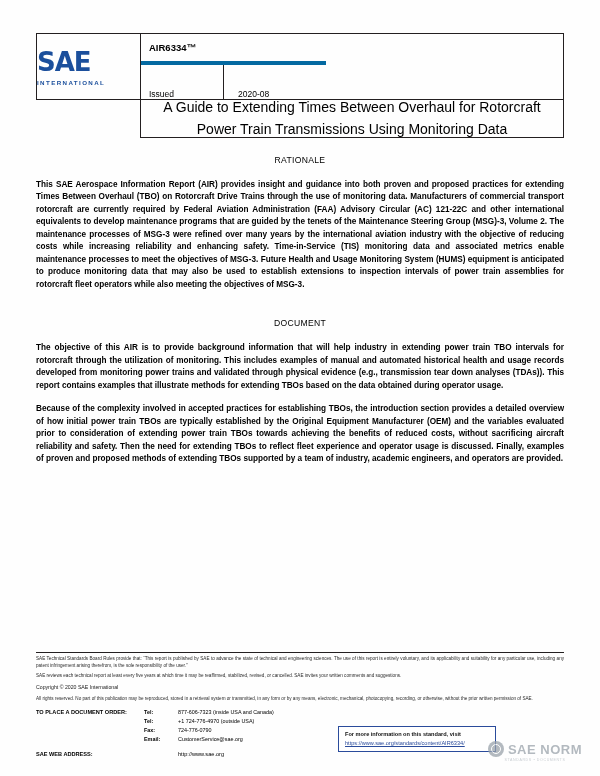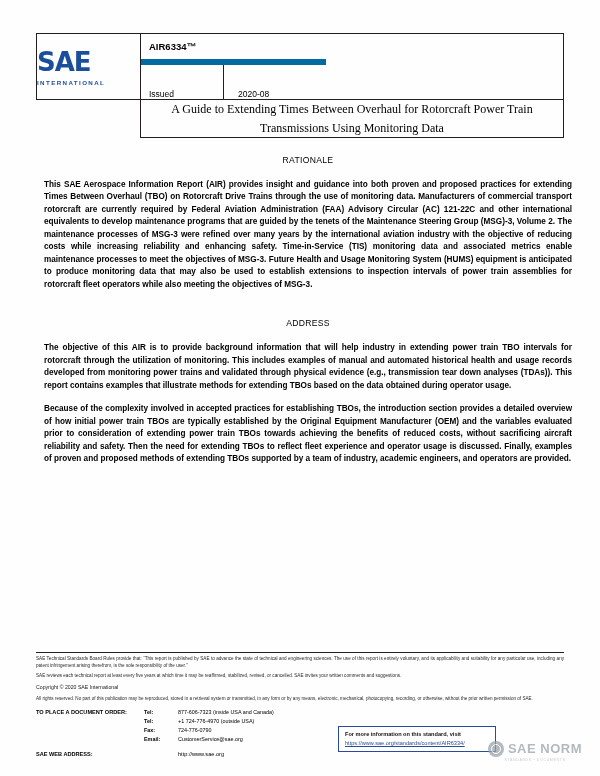--- a/index.html
+++ b/index.html
@@ -73,21 +73,21 @@
     line-height: 1.45;
   }
   .meta-cell {
     width: 185px;
     box-sizing: border-box;
     display: flex;
     flex-direction: column;
   }
   .meta-top {
     height: 31px;
-    border-bottom: 6px solid #0369a1;
+    border-bottom: 4px solid #0369a1;
     box-sizing: border-box;
     display: flex;
     align-items: center;
     padding-left: 8px;
     font-size: 9.5px;
     font-weight: bold;
   }
   .meta-bottom {
     flex: 1;
     display: flex;
@@ -119,31 +119,30 @@
     height: 38px;
     border: 1px solid #231f20;
     border-top: none;
     box-sizing: border-box;
     display: flex;
     align-items: center;
     justify-content: center;
     text-align: center;
   }
   .subtitle-box span {
-    font-size: 12px;
+    font-size: 14px;
     line-height: 1.55;
     display: block;
     padding: 0 10px;
-    font-family: Liberation Serif, serif;
   }
 
   
   .body {
     position: absolute;
-    left: 44px;
+    left: 36px;
     top: 155px;
     width: 528px;
   }
   .sec-head {
     text-align: center;
     font-size: 8.6px;
     font-weight: normal;
     margin: 0 0 14px 0;
     letter-spacing: 0.3px;
   }
@@ -234,20 +233,21 @@
     right: 18px;
     bottom: 14px;
     display: flex;
     flex-direction: column;
     align-items: center;
     opacity: 0.75;
     pointer-events: none;
   }
   .wm-row {
     display: flex;
+    align-items: center;
   }
   .wm-circle {
     width: 16px;
     height: 16px;
     border-radius: 50%;
     background: #9aa3ab;
     margin-right: 4px;
     position: relative;
   }
   .wm-circle::after {
@@ -293,21 +293,21 @@
   </div>
 
   <div class="subtitle-box">
     <span>A Guide to Extending Times Between Overhaul for Rotorcraft Power Train Transmissions Using Monitoring Data</span>
   </div>
 
   <div class="body">
     <div class="sec-head">RATIONALE</div>
     <p class="para">This SAE Aerospace Information Report (AIR) provides insight and guidance into both proven and proposed practices for extending Times Between Overhaul (TBO) on Rotorcraft Drive Trains through the use of monitoring data. Manufacturers of commercial transport rotorcraft are currently required by Federal Aviation Administration (FAA) Advisory Circular (AC) 121-22C and other international equivalents to develop maintenance programs that are guided by the tenets of the Maintenance Steering Group (MSG)-3, Volume 2. The maintenance processes of MSG-3 were refined over many years by the international aviation industry with the objective of reducing costs while increasing reliability and enhancing safety. Time-in-Service (TIS) monitoring data and associated metrics enable maintenance processes to meet the objectives of MSG-3. Future Health and Usage Monitoring System (HUMS) equipment is anticipated to produce monitoring data that may also be used to establish extensions to inspection intervals of power train assemblies for rotorcraft fleet operators while also meeting the objectives of MSG-3.</p>
     <div class="gap-large"></div>
-    <div class="sec-head">ADDRESS</div>
+    <div class="sec-head">DOCUMENT</div>
     <p class="para">The objective of this AIR is to provide background information that will help industry in extending power train TBO intervals for rotorcraft through the utilization of monitoring. This includes examples of manual and automated historical health and usage records developed from monitoring power trains and validated through physical evidence (e.g., transmission tear down analyses (TDAs)). This report contains examples that illustrate methods for extending TBOs based on the data obtained during operator usage.</p>
     <p class="para">Because of the complexity involved in accepted practices for establishing TBOs, the introduction section provides a detailed overview of how initial power train TBOs are typically established by the Original Equipment Manufacturer (OEM) and the variables evaluated prior to consideration of extending power train TBOs towards achieving the benefits of reduced costs, without sacrificing aircraft reliability and safety. Then the need for extending TBOs to reflect fleet experience and operator usage is discussed. Finally, examples of proven and proposed methods of extending TBOs supported by a team of industry, academic engineers, and operators are provided.</p>
   </div>
 
   <div class="footer">
     <p class="fine">SAE Technical Standards Board Rules provide that: “This report is published by SAE to advance the state of technical and engineering sciences. The use of this report is entirely voluntary, and its applicability and suitability for any particular use, including any patent infringement arising therefrom, is the sole responsibility of the user.”</p>
     <p class="fine">SAE reviews each technical report at least every five years at which time it may be reaffirmed, stabilized, revised, or cancelled. SAE invites your written comments and suggestions.</p>
     <p class="fine-b">Copyright © 2020 SAE International</p>
     <p class="fine">All rights reserved. No part of this publication may be reproduced, stored in a retrieval system or transmitted, in any form or by any means, electronic, mechanical, photocopying, recording, or otherwise, without the prior written permission of SAE.</p>
 

